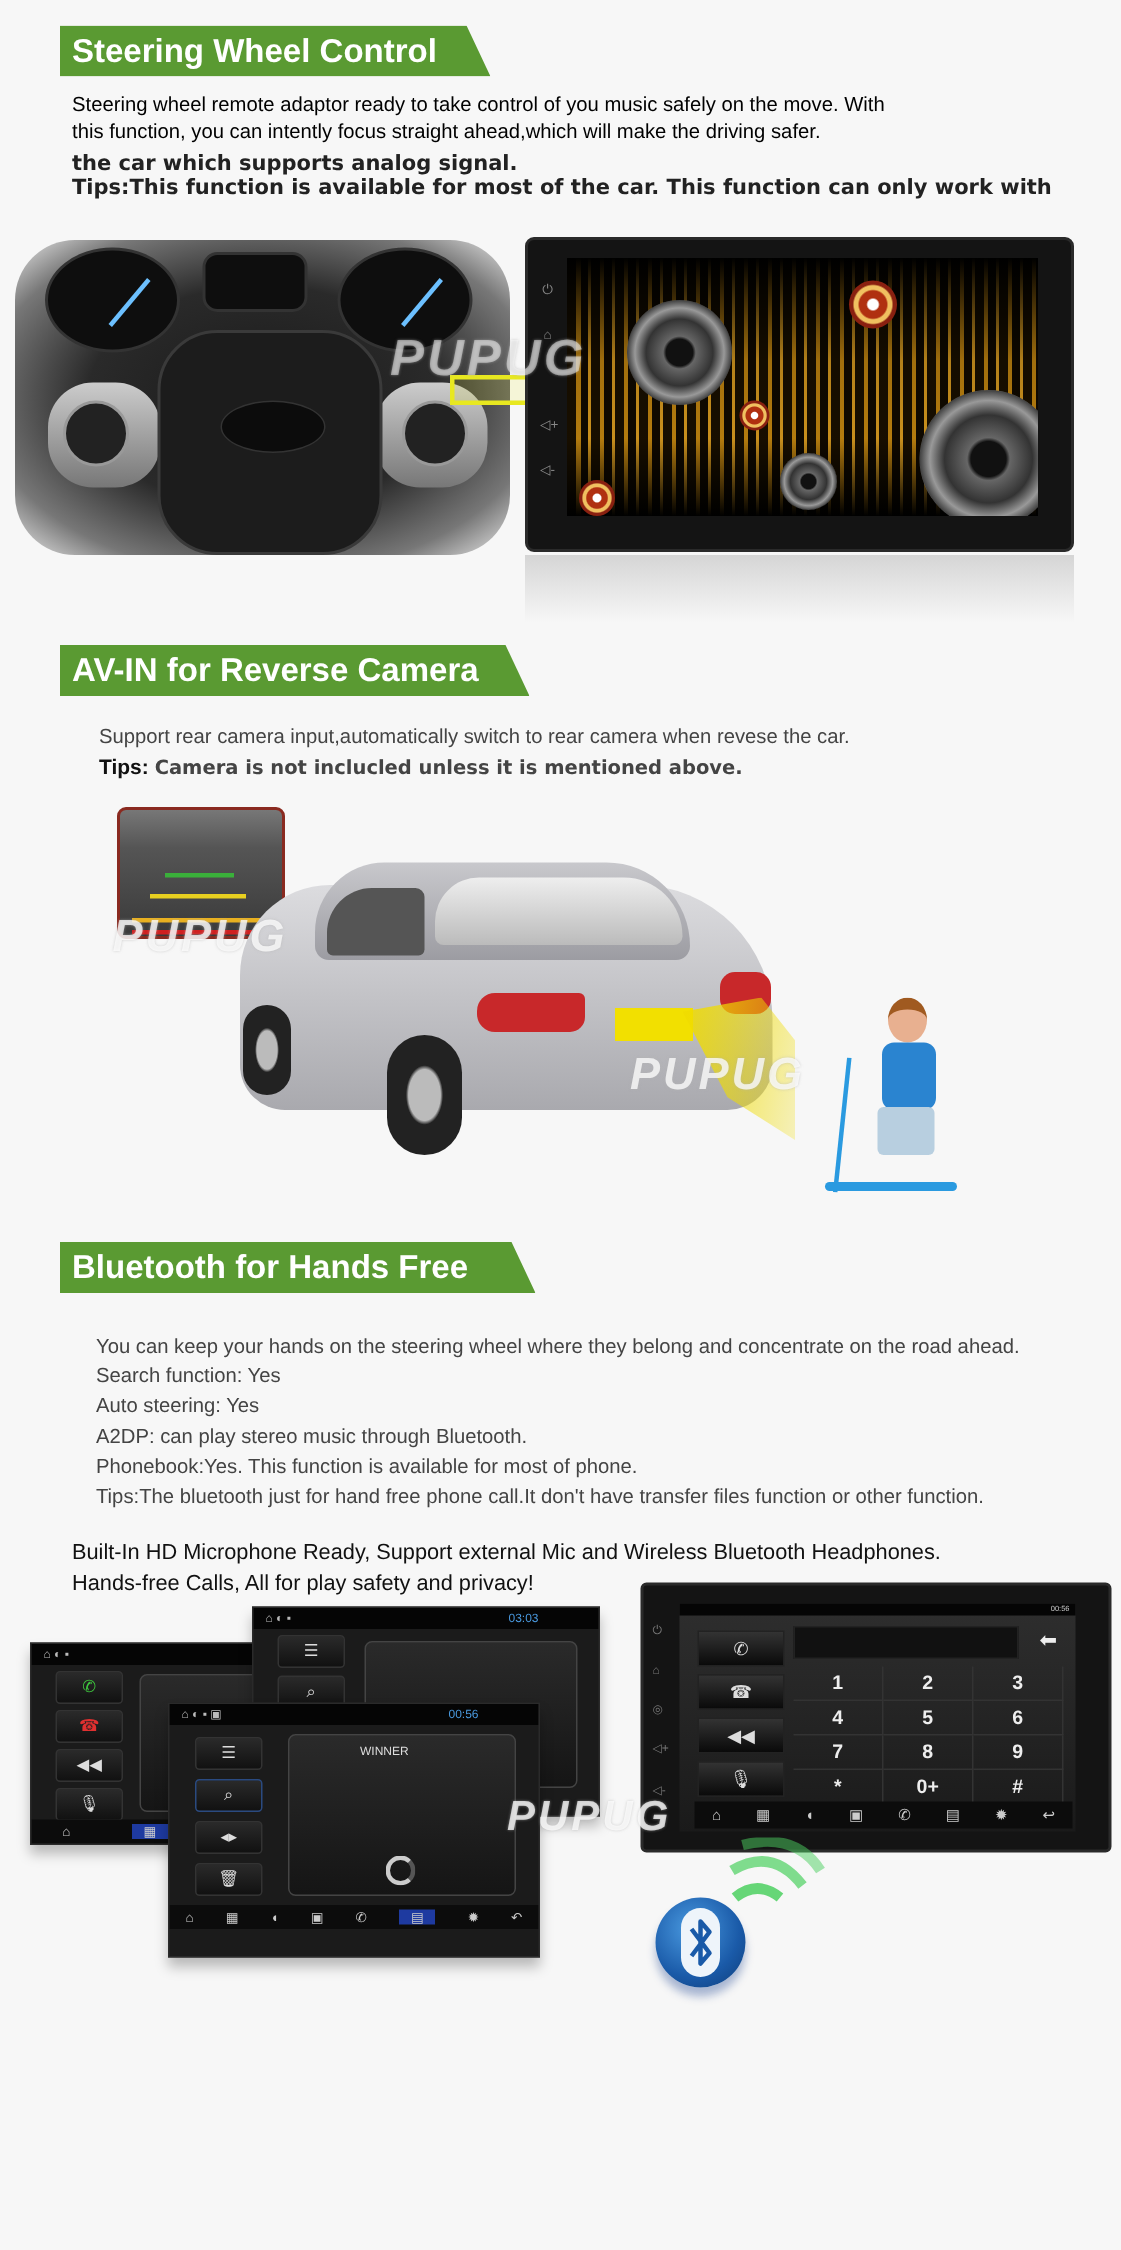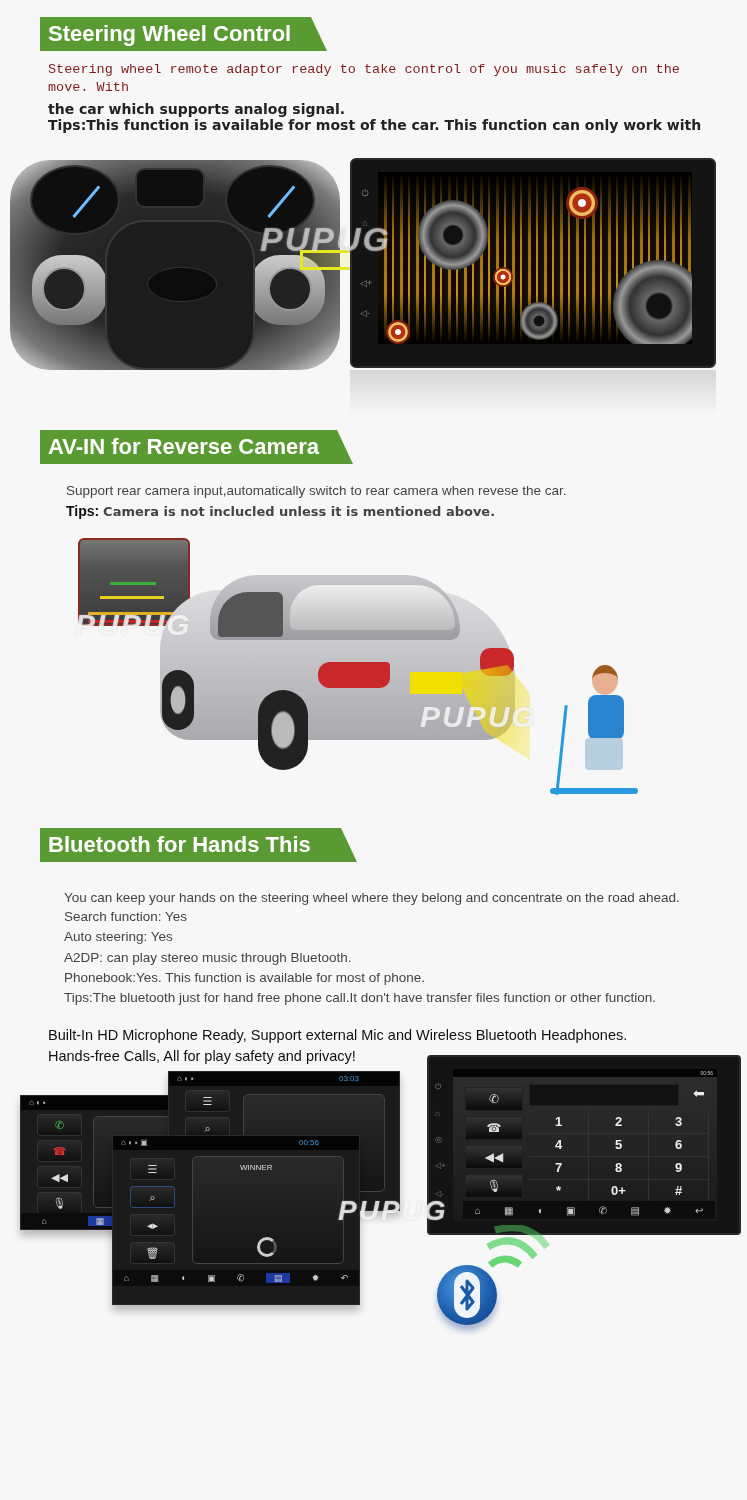--- a/index.html
+++ b/index.html
@@ -5,21 +5,21 @@
   * { box-sizing: border-box; margin: 0; padding: 0; }
   html, body { width: 747px; height: 1500px; background: #f7f7f7; overflow: hidden; }
   body { position: relative; font-family: "Liberation Sans", sans-serif; color: #333; }
 
   .banner {
     position: absolute; height: 34px; background: #5a9a32; color: #fff;
     font-family: "Liberation Sans", sans-serif; font-weight: bold; font-size: 22px;
     line-height: 34px; padding-left: 8px;
     clip-path: polygon(0 0, calc(100% - 16px) 0, 100% 100%, 0 100%);
   }
-  .para { position: absolute; font-family: Liberation Mono, monospace; font-size: 13.5px; line-height: 18px; color: #7f1d1d; }
+  .para { position: absolute; font-family: Liberation Sans, sans-serif; font-size: 13.5px; line-height: 18px; color: #000000; }
   .tips-bold { position: absolute; font-family: "DejaVu Sans", sans-serif; font-weight: bold; font-size: 14px; line-height: 16px; color: #222; }
   .line { position: absolute; font-size: 13.5px; color: #444; white-space: nowrap; margin-left: 18px; }
   .bold-line { position: absolute; font-weight: normal; font-size: 14.5px; color: #111; white-space: nowrap; margin-top: 12px; }
 
   
   .scene1 { position: absolute; left: 0; top: 150px; width: 747px; height: 270px; }
   .dash {
     position: absolute; left: 10px; top: 10px; width: 330px; height: 210px;
     background: radial-gradient(ellipse at 50% 50%, #1a1a1a 0%, #2a2a2a 50%, #777 80%, #e8e8e8 100%);
     border-radius: 40px; overflow: hidden;
@@ -103,20 +103,21 @@
   .waves { position: absolute; left: 485px; top: 170px; width: 70px; height: 50px; }
   .bt-icon { position: absolute; left: 437px; top: 210px; width: 60px; height: 60px; border-radius: 50%; background: radial-gradient(circle at 40% 35%, #4a9ae0, #1a5aa8 60%, #0e3c78); box-shadow: 0 6px 6px rgba(20,60,140,0.35); }
   .bt-inner { position: absolute; left: 17px; top: 7px; width: 26px; height: 46px; border-radius: 13px; background: #eef4fa; }
 </style>
 </head>
 <body>
 
 <div class="banner" style="left:40px; top:17px; width:287px;">Steering Wheel Control</div>
 <div class="para" style="left:48px; top:61px; width:680px;">
   <div>Steering wheel remote adaptor ready to take control of you music safely on the move. With</div>
+  <div>this function, you can intently focus straight ahead,which will make the driving safer.</div>
 </div>
 <div class="tips-bold" style="left:48px; top:101px; width:690px;">
   <div>the car which supports analog signal.</div>
   <div>Tips:This function is available for most of the car. This function can only work with</div>
 </div>
 
 <div class="scene1">
   <div class="dash">
     <div class="gauge" style="left:20px; top:5px;">
         <div class="needle"></div>
@@ -180,21 +181,21 @@
   <div class="beam"></div>
   <div class="scooter-pole"></div>
   <div class="scooter-deck"></div>
   <div class="kid-head"></div>
   <div class="kid-shirt"></div>
   <div class="kid-shorts"></div>
   <div class="watermark" style="left:75px; top:78px; font-size:30px;">PUPUG</div>
   <div class="watermark" style="left:420px; top:170px; font-size:30px;">PUPUG</div>
 </div>
 
-<div class="banner" style="left:40px; top:828px; width:317px;">Bluetooth for Hands This</div>
+<div class="banner" style="left:40px; top:828px; width:317px;">Bluetooth for Hands Free</div>
 <div class="line" style="left:46px; top:890px;">You can keep your hands on the steering wheel where they belong and concentrate on the road ahead.</div>
 <div class="line" style="left:46px; top:909px;">Search function: Yes</div>
 <div class="line" style="left:46px; top:929px;">Auto steering: Yes</div>
 <div class="line" style="left:46px; top:950px;">A2DP: can play stereo music through Bluetooth.</div>
 <div class="line" style="left:46px; top:970px;">Phonebook:Yes. This function is available for most of phone.</div>
 <div class="line" style="left:46px; top:990px;">Tips:The bluetooth just for hand free phone call.It don't have transfer files function or other function.</div>
 <div class="bold-line" style="left:48px; top:1015px;">Built-In HD Microphone Ready, Support external Mic and Wireless Bluetooth Headphones.</div>
 <div class="bold-line" style="left:48px; top:1036px;">Hands-free Calls, All for play safety and privacy!</div>
 
 <div class="scene3">

